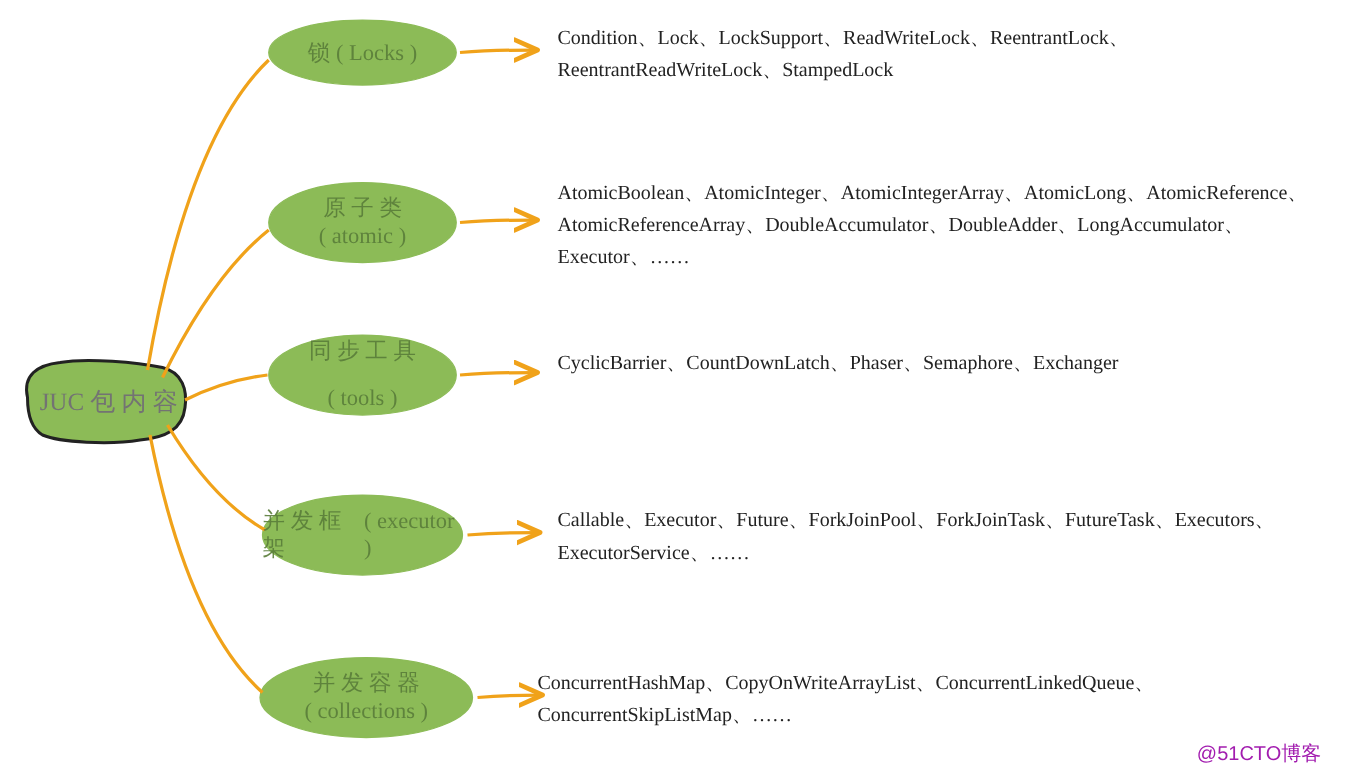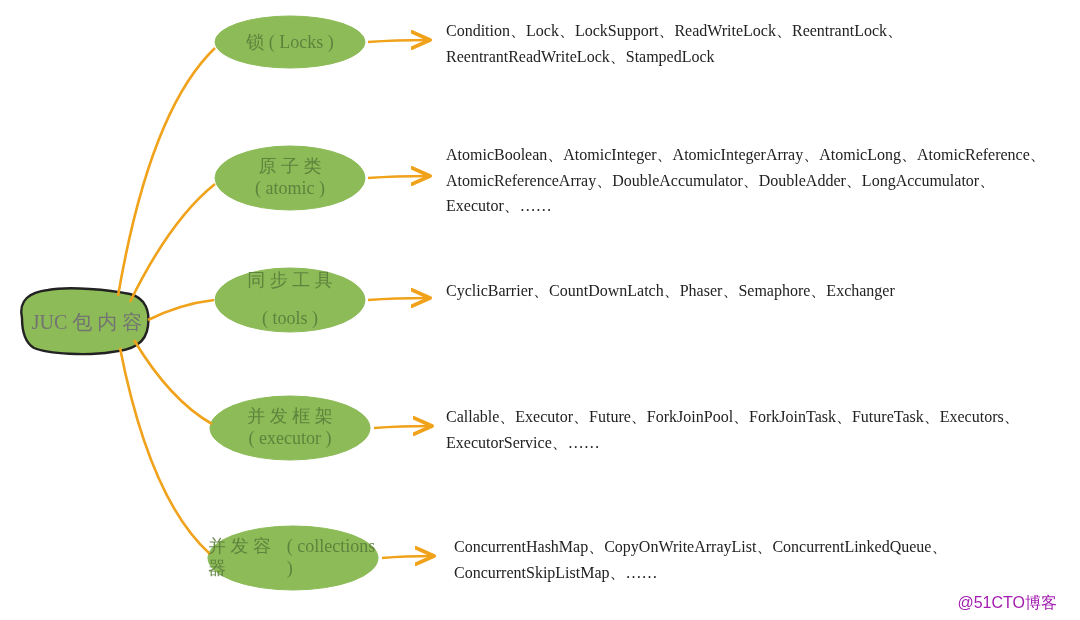--- a/index.html
+++ b/index.html
@@ -78,28 +78,28 @@
   <span>锁 ( Locks )</span>
 </div>
 <div class="node branch" style="left:215px; top:152px; width:150px; height:52px; flex-direction:column;">
   <span>原 子 类</span>
   <span>( atomic )</span>
 </div>
 <div class="node branch" style="left:215px; top:274px; width:150px; height:52px; flex-direction:column;gap:16px;">
   <span>同 步 工 具</span>
   <span>( tools )</span>
 </div>
-<div class="node branch" style="left:210px; top:402px; width:160px; height:52px; flex-direction:column;">
+<div class="node branch" style="left:210px; top:402px; width:160px; height:52px; flex-direction:row;">
   <span>并 发 框 架</span>
   <span>( executor )</span>
 </div>
-<div class="node branch" style="left:208px; top:532px; width:170px; height:52px; flex-direction:row;">
+<div class="node branch" style="left:208px; top:532px; width:170px; height:52px; flex-direction:column;">
   <span>并 发 容 器</span>
   <span>( collections )</span>
 </div>
 
 <div class="desc" style="left:446px; top:18px;">Condition、Lock、LockSupport、ReadWriteLock、ReentrantLock、ReentrantReadWriteLock、StampedLock</div>
 <div class="desc" style="left:446px; top:142px;">AtomicBoolean、AtomicInteger、AtomicIntegerArray、AtomicLong、AtomicReference、AtomicReferenceArray、DoubleAccumulator、DoubleAdder、LongAccumulator、Executor、……</div>
 <div class="desc" style="left:446px; top:278px;">CyclicBarrier、CountDownLatch、Phaser、Semaphore、Exchanger</div>
 <div class="desc" style="left:446px; top:404px;">Callable、Executor、Future、ForkJoinPool、ForkJoinTask、FutureTask、Executors、ExecutorService、……</div>
-<div class="desc" style="left:454px; top:534px;">ConcurrentHashMap、CopyOnWriteArrayList、ConcurrentLinkedQueue、ConcurrentSkipListMap、……</div>
+<div class="desc" style="left:430px; top:534px;">ConcurrentHashMap、CopyOnWriteArrayList、ConcurrentLinkedQueue、ConcurrentSkipListMap、……</div>
 
 <div class="watermark">@51CTO博客</div>
 
 </body></html>

